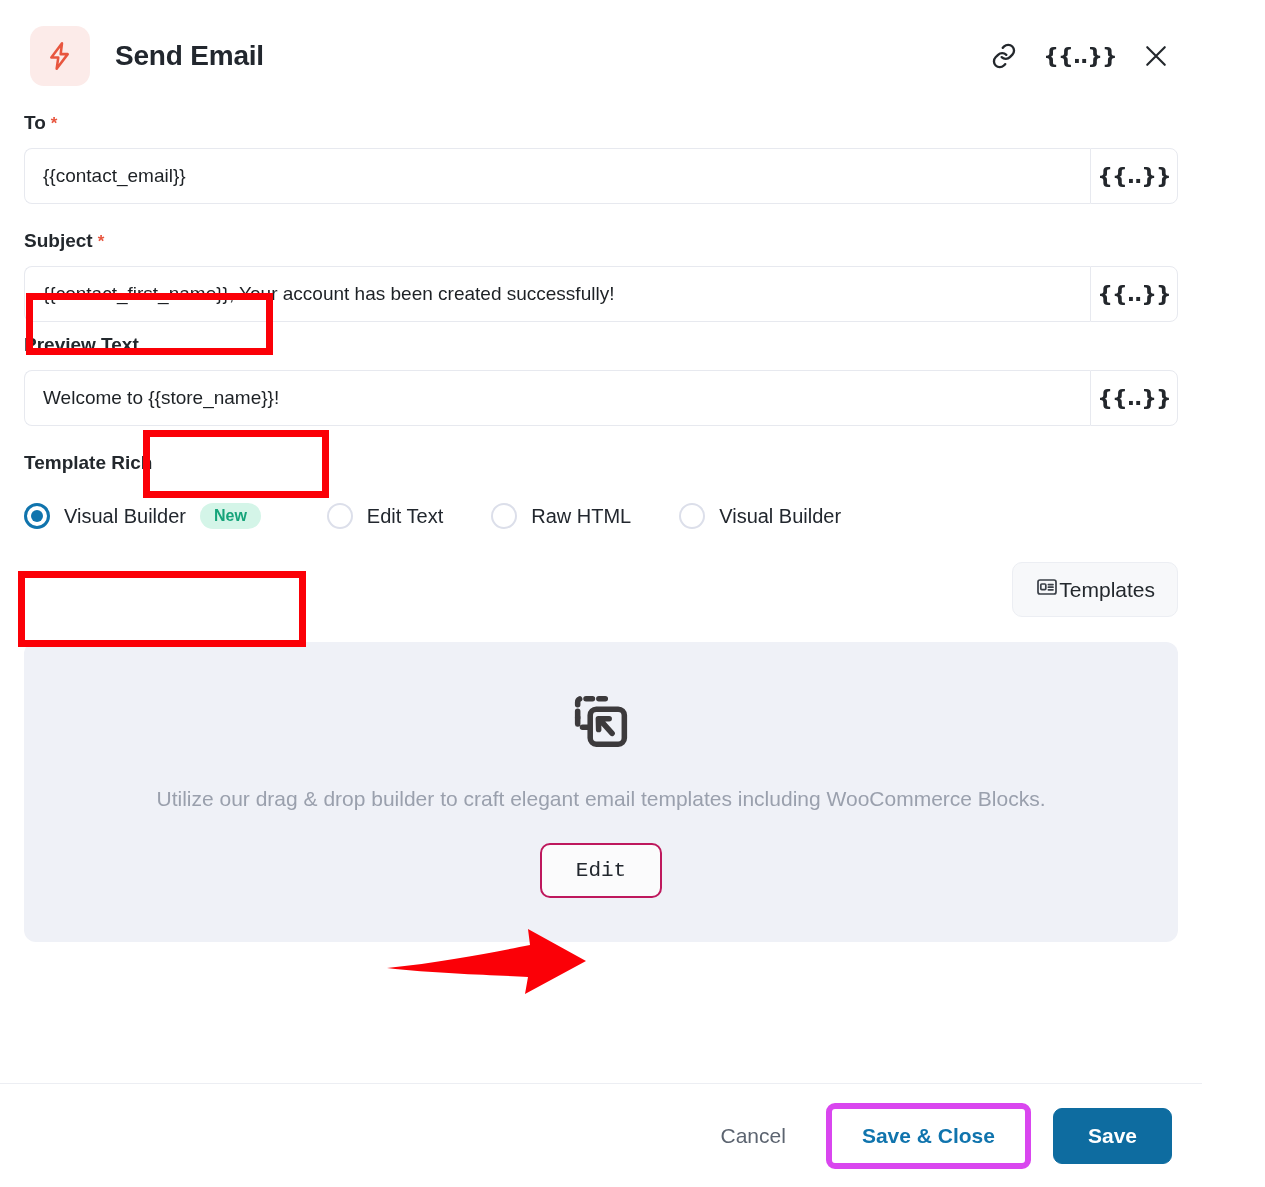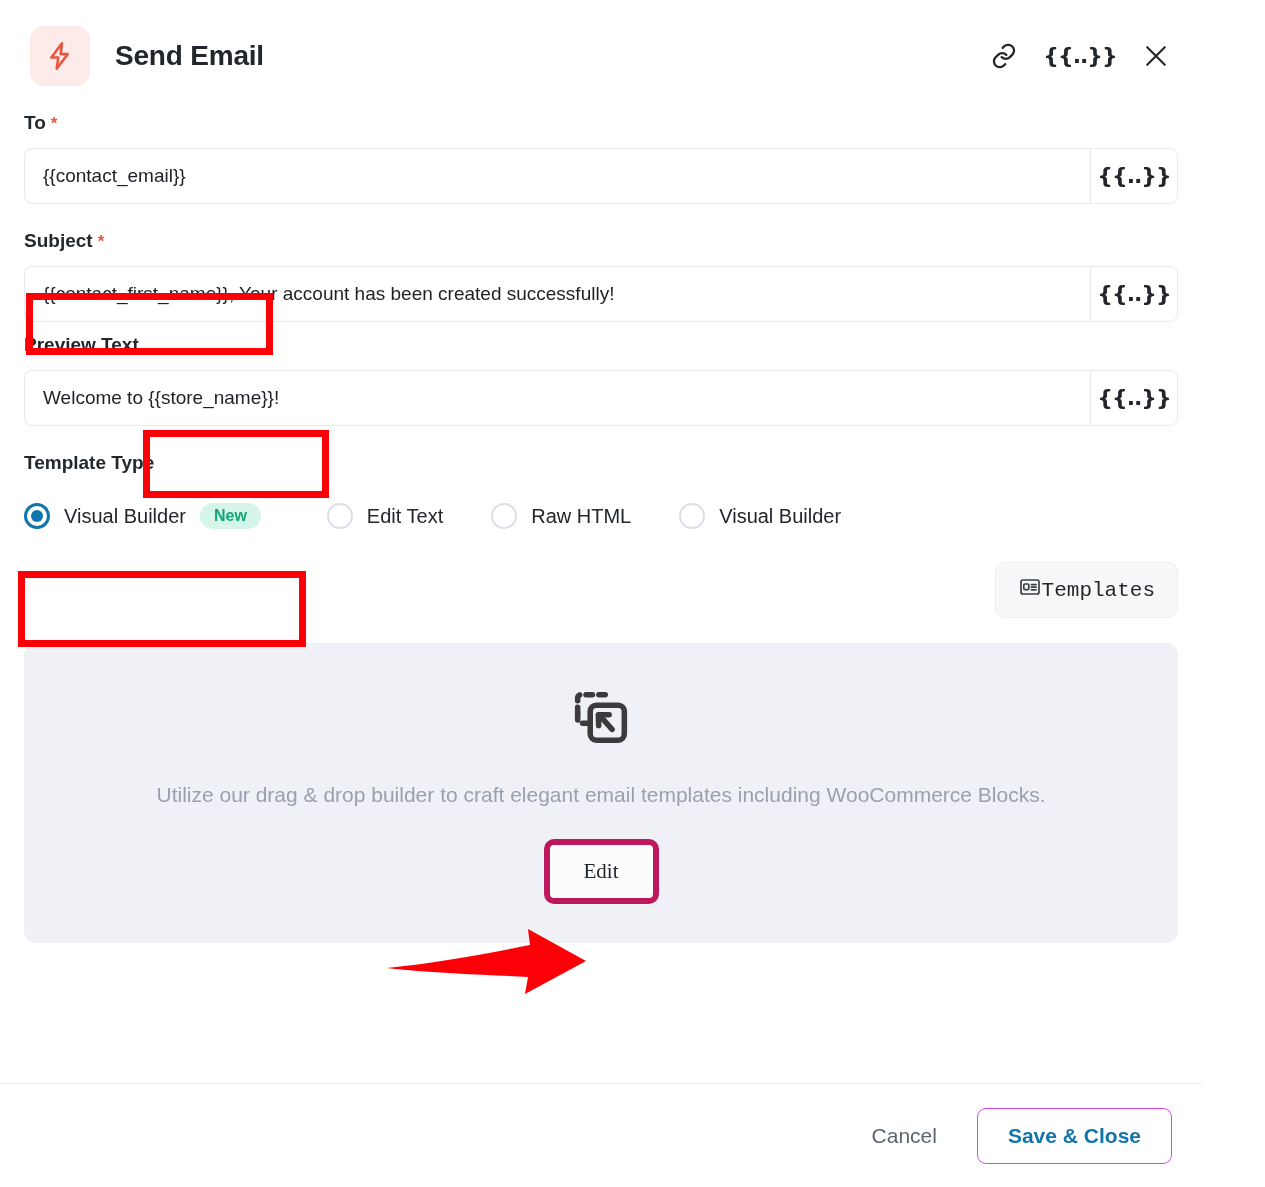--- a/index.html
+++ b/index.html
@@ -154,21 +154,21 @@
     display: flex; justify-content: flex-end;
     margin-top: 18px;
   }
   .templates-btn {
     display: flex; align-items: center;
     background: #f7f8fa;
     border: 1px solid #eceef3;
     border-radius: 10px;
     padding: 12px 22px;
     cursor: pointer;
-    font-family: Liberation Mono, monospace;
+    font-family: Liberation Sans, sans-serif;
     font-size: 21px;
     color: #23282d;
   }
 
   
   .drop-area {
     margin-top: 25px;
     background: #eff1f7;
     border-radius: 12px;
     height: 300px;
@@ -176,24 +176,24 @@
     align-items: center; justify-content: center;
   }
   .drop-icon { margin-bottom: 26px; }
   .drop-text {
     font-size: 21px;
     color: #9aa0ad;
     margin-bottom: 32px;
   }
   .edit-btn {
     background: #fbfbfc;
-    border: 6px solid #be185d;
+    border: 2px solid #be185d;
     border-radius: 10px;
     padding: 14px 34px;
-    font-family: Liberation Serif, serif;
+    font-family: Liberation Mono, monospace;
     font-size: 21px;
     color: #22272e;
     cursor: pointer;
   }
 
   
   .footer-divider {
     height: 1px;
     background: #eceef3;
     flex: 0 0 auto;
@@ -208,21 +208,21 @@
   .btn-cancel {
     background: none; border: none;
     font-family: "Liberation Sans", sans-serif;
     font-size: 21px;
     color: #5c6470;
     cursor: pointer;
     padding: 14px 18px;
   }
   .btn-save-close {
     background: #fff;
-    border: 1px solid #d946ef;
+    border: 6px solid #d946ef;
     color: #1074ad;
     border-radius: 9px;
     font-family: "Liberation Sans", sans-serif;
     font-size: 21px;
     font-weight: bold;
     padding: 15px 30px;
     cursor: pointer;
   }
   .btn-save {
     background: #0e6ca0;
@@ -313,21 +313,21 @@
       </label>
       <div class="input-group">
         <input class="text-input" type="text" value="Welcome to {{store_name}}!" style="">
         <button class="merge-btn">
           <span class="merge-glyph">{{..}}</span>
         </button>
       </div>
     </div>
 
     <div class="field" style="margin-top:26px;">
-      <label class="field-label">Template Type</label>
+      <label class="field-label">Template Rich</label>
       <div class="radio-row">
 
         <div class="radio-item selected">
           <span class="radio-dot"></span>
           <span class="radio-label">Visual Builder</span>
           <span class="badge-new">New</span>
         </div>
 
         <div class="radio-item" style="margin-left:18px;">
           <span class="radio-dot"></span>
@@ -372,20 +372,21 @@
       <div class="drop-text">Utilize our drag &amp; drop builder to craft elegant email templates including WooCommerce Blocks.</div>
       <button class="edit-btn">Edit</button>
     </div>
 
   </div>
 
   <div class="footer-divider"></div>
   <div class="footer">
     <button class="btn-cancel">Cancel</button>
     <button class="btn-save-close">Save &amp; Close</button>
+    <button class="btn-save">Save</button>
   </div>
 
   <div class="annot-box" style="left:26px; top:293px; width:247px; height:62px;"></div>
 
   <div class="annot-box" style="left:143px; top:430px; width:186px; height:68px;"></div>
 
   <div class="annot-box" style="left:18px; top:571px; width:288px; height:76px;"></div>
 
   <svg class="annot-arrow" style="left:385px; top:925px;" width="205" height="75" viewBox="0 0 205 75">
     <path d="M2 43 C 60 37, 110 27, 145 20 L 143 4 L 201 36 L 140 69 L 143 52 C 110 50, 55 49, 2 43 Z" fill="#fb0007"></path>

